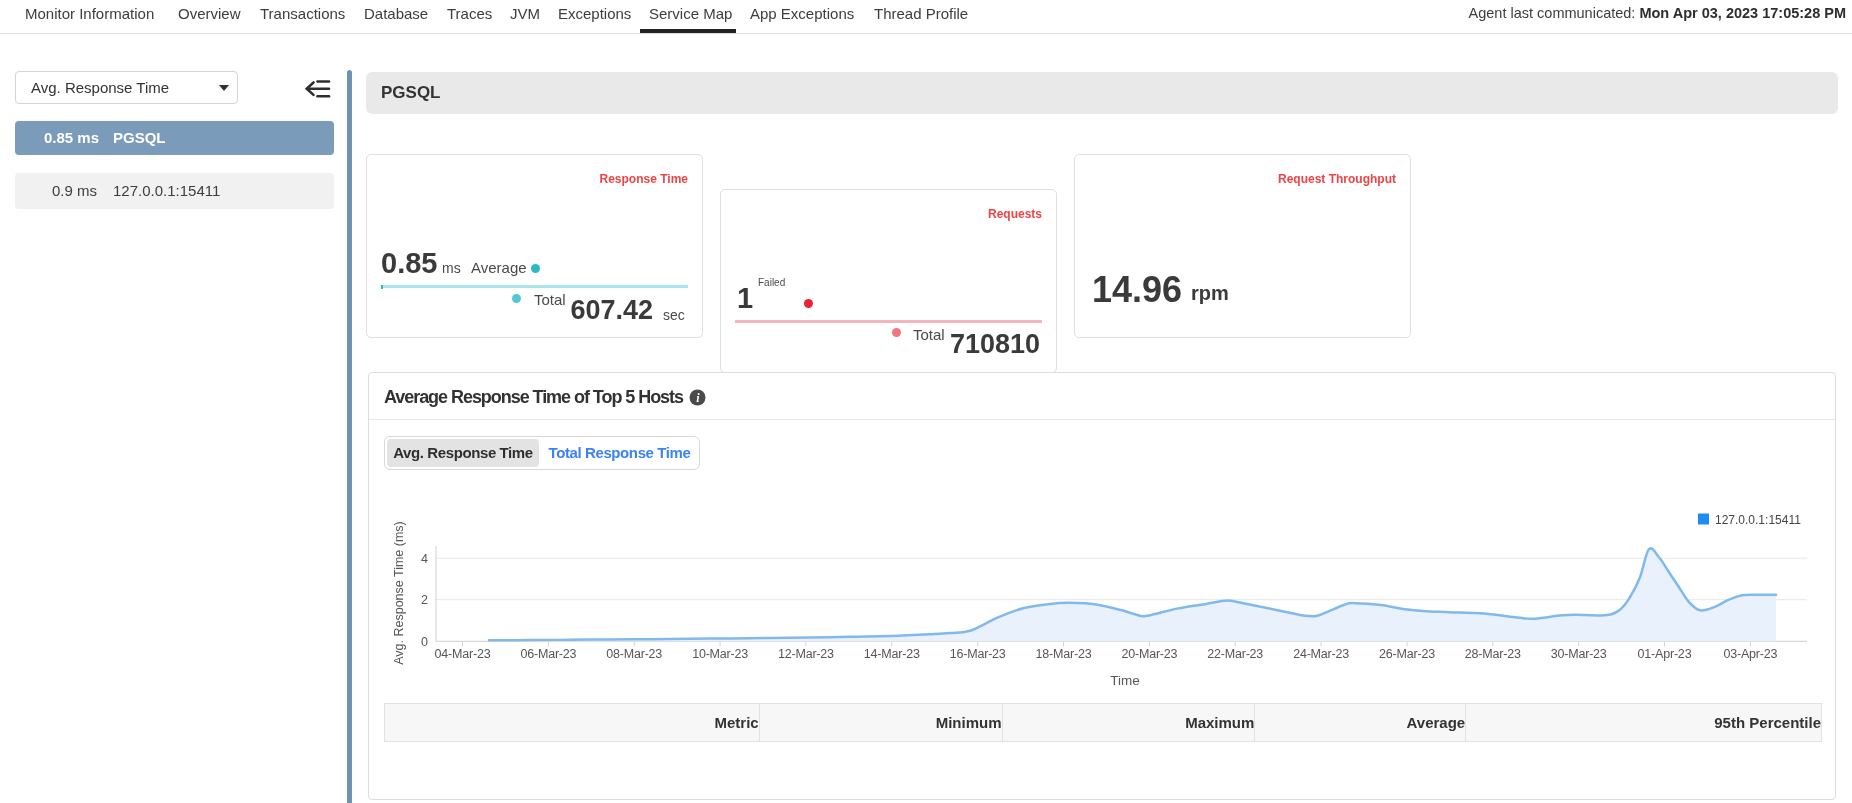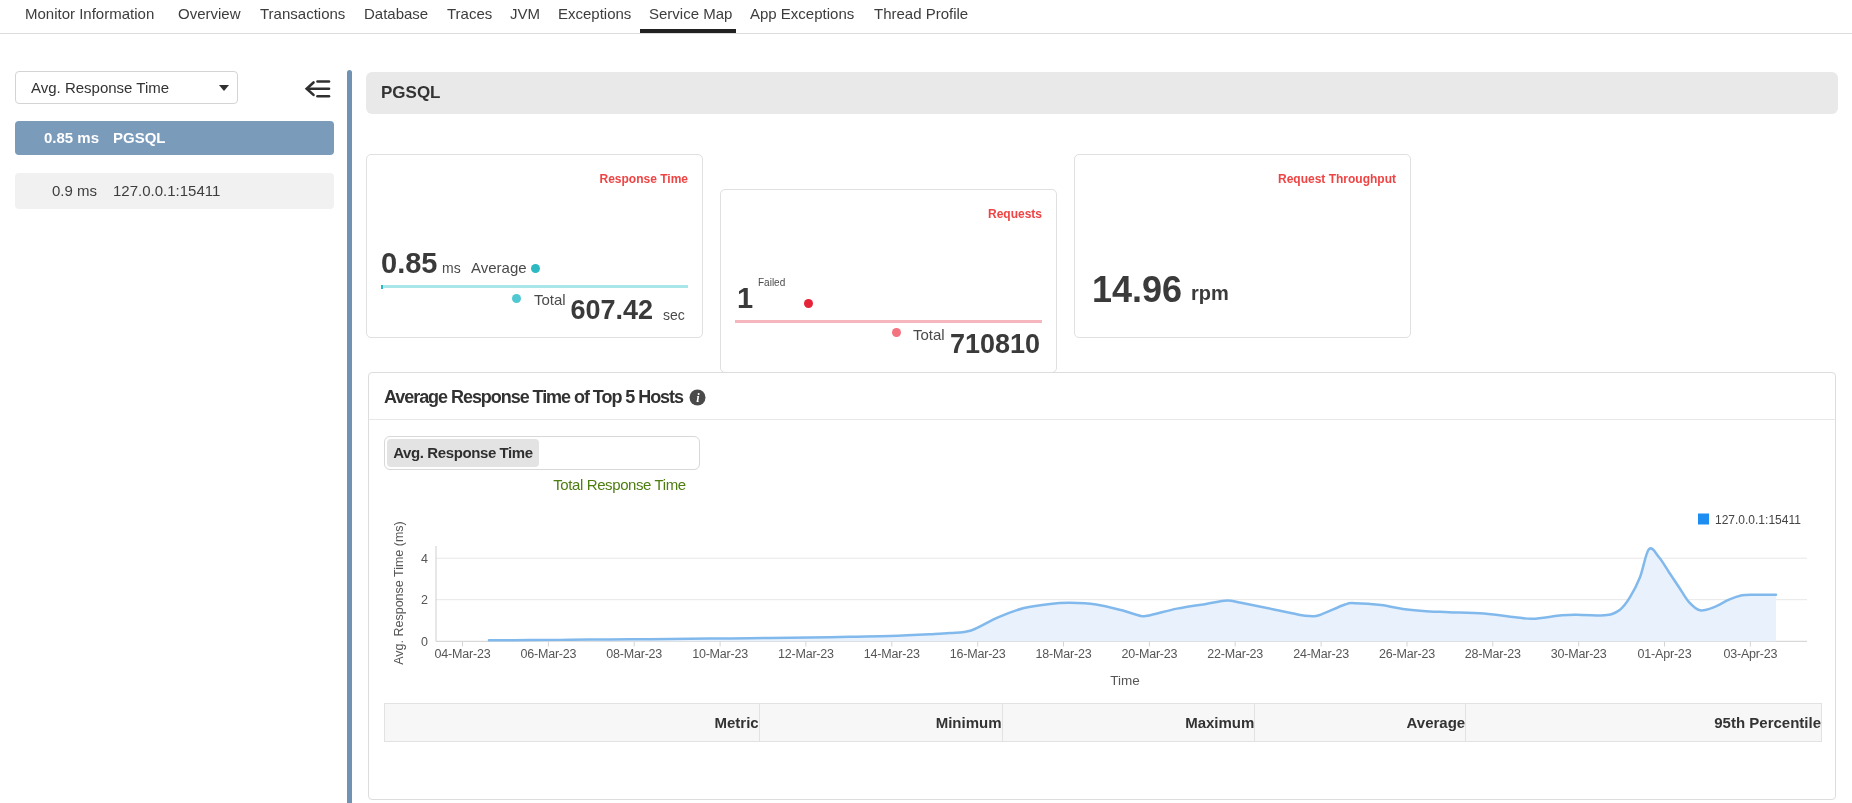--- a/index.html
+++ b/index.html
@@ -35,21 +35,21 @@
 .smalltxt { position:absolute; font-size:14px; line-height:1; color:#4a4a4a; white-space:nowrap; }
 .dot { position:absolute; border-radius:50%; }
 .uline { position:absolute; height:3px; }
 
 
 #panel { position:absolute; left:368px; top:372px; width:1468px; height:428px; background:#fff; border:1px solid #dddddd; border-radius:4px; }
 #ptitle { position:absolute; left:384px; top:388px; font-size:18px; letter-spacing:-1.05px; font-weight:bold; color:#323232; line-height:1; }
 #psep { position:absolute; left:369px; top:419px; width:1466px; height:1px; background:#e8e8e8; }
 #toggle { position:absolute; left:384px; top:436px; height:34px; border:1px solid #d8d8d8; border-radius:6px; background:#fff; }
 #tog1 { position:absolute; left:387px; top:439px; width:152px; text-align:center; height:28px; background:#e3e3e3; border-radius:4px; font-size:15px; letter-spacing:-0.4px; font-weight:bold; color:#2f2f2f; line-height:28px; }
-#tog2 { position:absolute; left:539px; top:439px; width:161px; text-align:center; height:28px; font-size:15px; letter-spacing:-0.4px; font-weight:normal; color:#4d7c0f; line-height:28px; white-space:nowrap;margin-top:32px; }
+#tog2 { position:absolute; left:539px; top:439px; width:161px; text-align:center; height:28px; font-size:15px; letter-spacing:-0.4px; font-weight:bold; color:#3b82f6; line-height:28px; white-space:nowrap; }
 
 
 #tbl { position:absolute; left:384px; top:703px; width:1438px; border-collapse:collapse; }
 #tbl th { background:#f7f7f7; font-size:15px; font-weight:bold; color:#333; text-align:right; height:38px; padding:0 0 0 12px; border:1px solid #e2e2e2; }
 #tbl td { font-size:14px; color:#555; height:39px; padding:0 0 0 12px; border:1px solid #e9e9e9; border-top:1px solid #e2e2e2; }
 </style>
 </head>
 <body>
 
 <div id="nav">
@@ -57,20 +57,21 @@
   <span class="tab" style="left:178px">Overview</span>
   <span class="tab" style="left:260px">Transactions</span>
   <span class="tab" style="left:364px">Database</span>
   <span class="tab" style="left:447px">Traces</span>
   <span class="tab" style="left:510px">JVM</span>
   <span class="tab" style="left:558px">Exceptions</span>
   <span class="tab" style="left:649px">Service Map</span>
   <span class="tab" style="left:750px">App Exceptions</span>
   <span class="tab" style="left:874px">Thread Profile</span>
   <div id="underline"></div>
+  <div id="agent">Agent last communicated: <b>Mon Apr 03, 2023 17:05:28 PM</b></div>
 </div>
 
 <div id="dd">Avg. Response Time<span class="caret"></span></div>
 <svg id="collapse" width="28" height="24" viewBox="0 0 28 24">
   <g stroke="#2f2f2f" stroke-width="2.6" stroke-linecap="round" fill="none">
     <line x1="13.5" y1="3.5" x2="25" y2="3.5"></line>
     <line x1="5" y1="10.7" x2="25" y2="10.7"></line>
     <line x1="13.5" y1="18.3" x2="25" y2="18.3"></line>
     <path d="M9.5,4.5 L2.7,10.7 L9.5,16.9" stroke-width="2.6"></path>
   </g>

